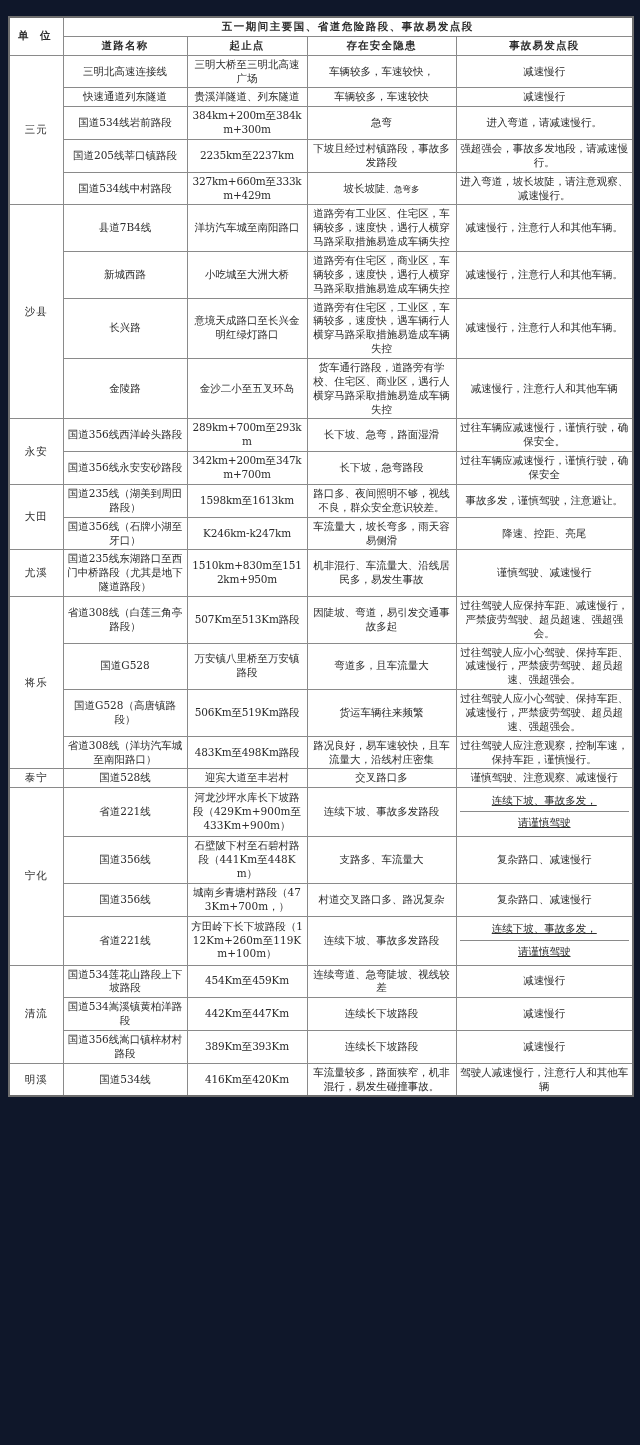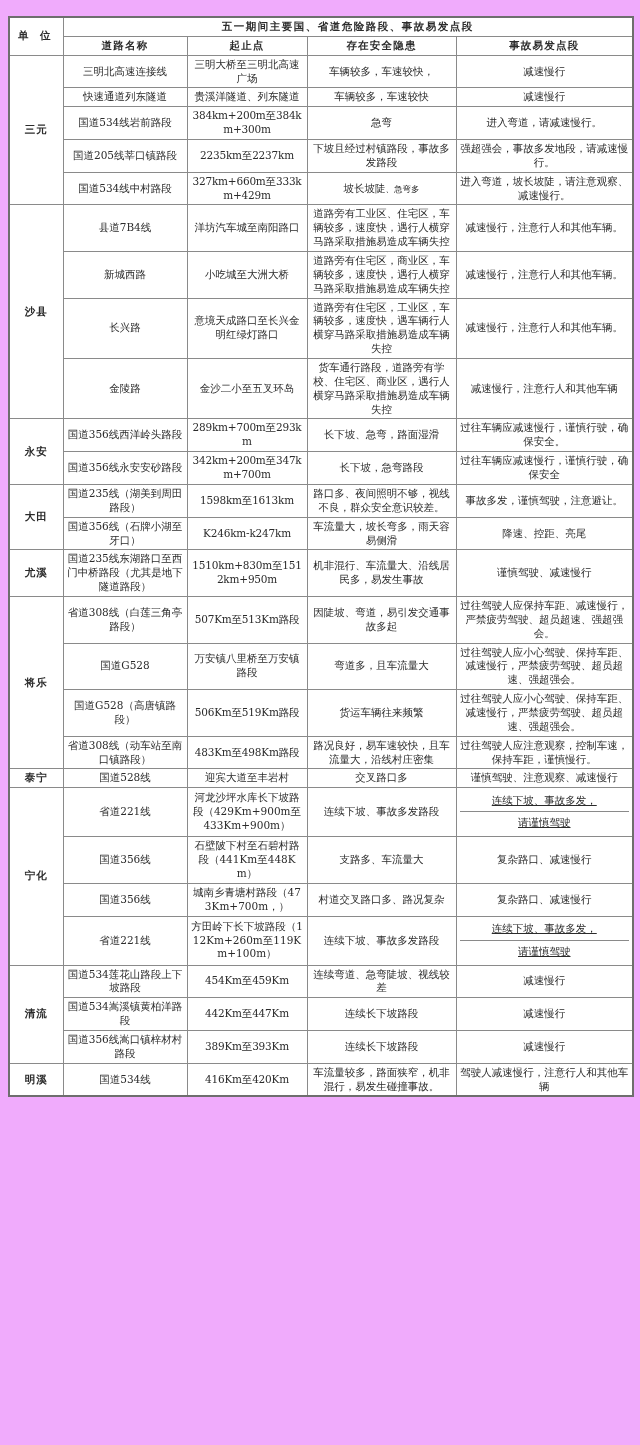--- a/index.html
+++ b/index.html
@@ -6,21 +6,21 @@
   body{
     width:640px;
     font-family:"DejaVu Sans","Liberation Sans",sans-serif;
     color:#2b2b2b;
     -webkit-font-smoothing:antialiased;
   }
   #sheet{
     position:relative;
     width:640px;
     height:1445px;
-    background:#f0abfc;
+    background:#0f172a;
     box-sizing:border-box;
     padding:16px 8px 7px 8px;
   }
   table.grid{
     width:624px;
     border-collapse:collapse;
     table-layout:fixed;
     background:#fff;
   }
   table.grid td{
@@ -37,21 +37,21 @@
   
   table.grid{border:2px solid #6e6e6e;}
 
   .c-unit{width:54px;}
   .c-road{width:124px;}
   .c-range{width:120px;}
   .c-risk{width:149px;}
   .c-tip{width:177px;}
 
   td.unit{
-    font-weight:bold;
+    font-weight:normal;
     font-size:13px;
     letter-spacing:1px;
     font-family:"DejaVu Serif","Liberation Serif",serif;
   }
   td.titlecell{
     font-weight:bold;
     font-size:15px;
     letter-spacing:1.5px;
     padding:5px 4px;
   }
@@ -210,21 +210,21 @@
           <td>弯道多，且车流量大</td>
           <td>过往驾驶人应小心驾驶、保持车距、减速慢行，严禁疲劳驾驶、超员超速、强超强会。</td>
         </tr>
         <tr>
           <td>国道G528（高唐镇路段）</td>
           <td class="num">506Km至519Km路段</td>
           <td>货运车辆往来频繁</td>
           <td>过往驾驶人应小心驾驶、保持车距、减速慢行，严禁疲劳驾驶、超员超速、强超强会。</td>
         </tr>
         <tr>
-          <td>省道308线（动车站至南口镇路段）</td>
+          <td>省道308线（洋坊汽车城至南阳路口）</td>
           <td class="num">483Km至498Km路段</td>
           <td>路况良好，易车速较快，且车流量大，沿线村庄密集</td>
           <td>过往驾驶人应注意观察，控制车速，保持车距，谨慎慢行。</td>
         </tr>
         <tr>
           <td class="unit" rowspan="1">泰宁</td>
           <td>国道528线</td>
           <td>迎宾大道至丰岩村</td>
           <td>交叉路口多</td>
           <td>谨慎驾驶、注意观察、减速慢行</td>

